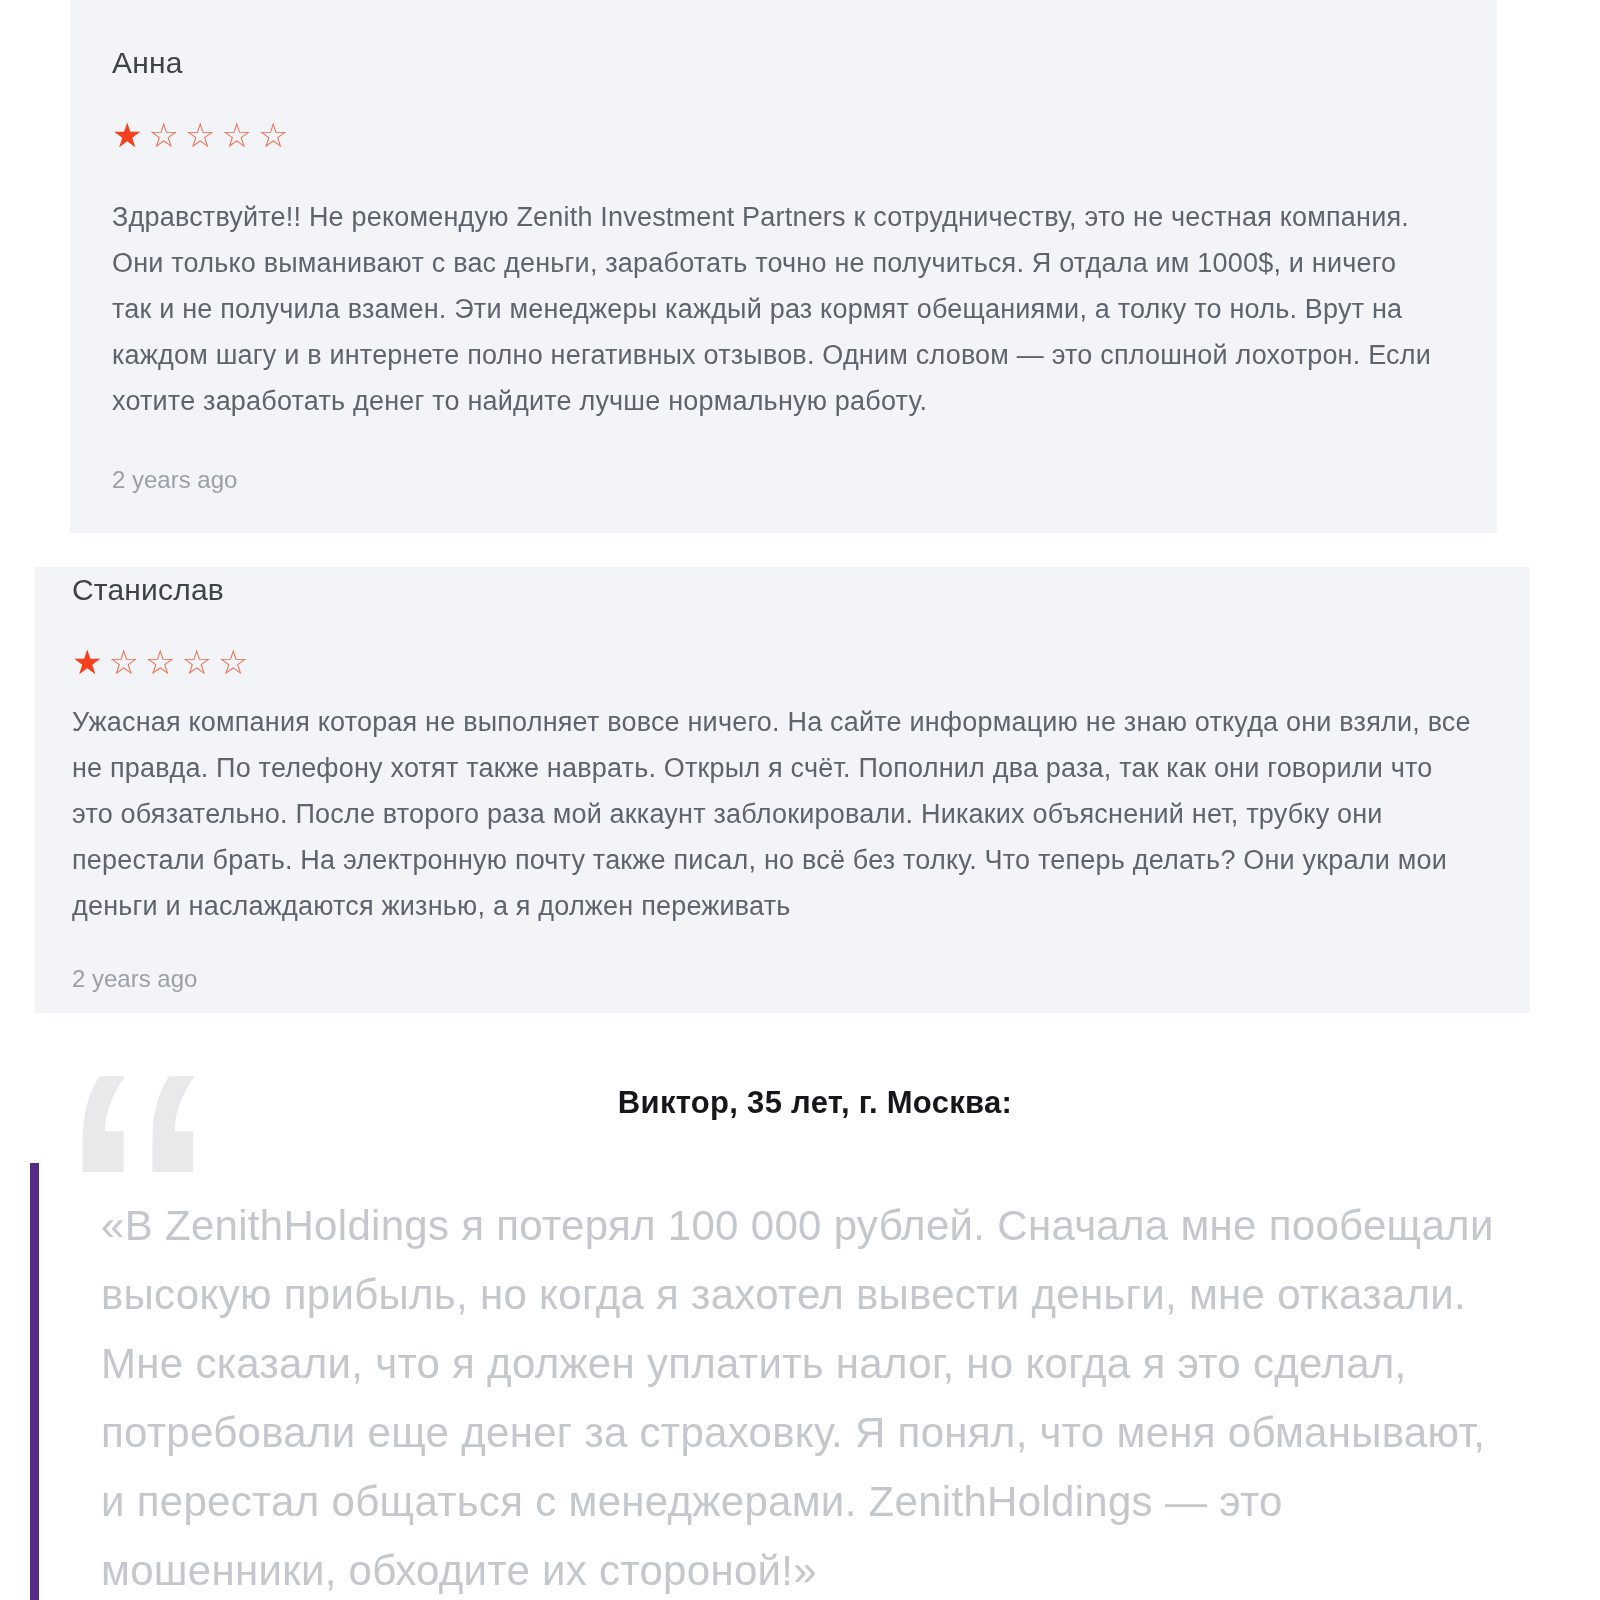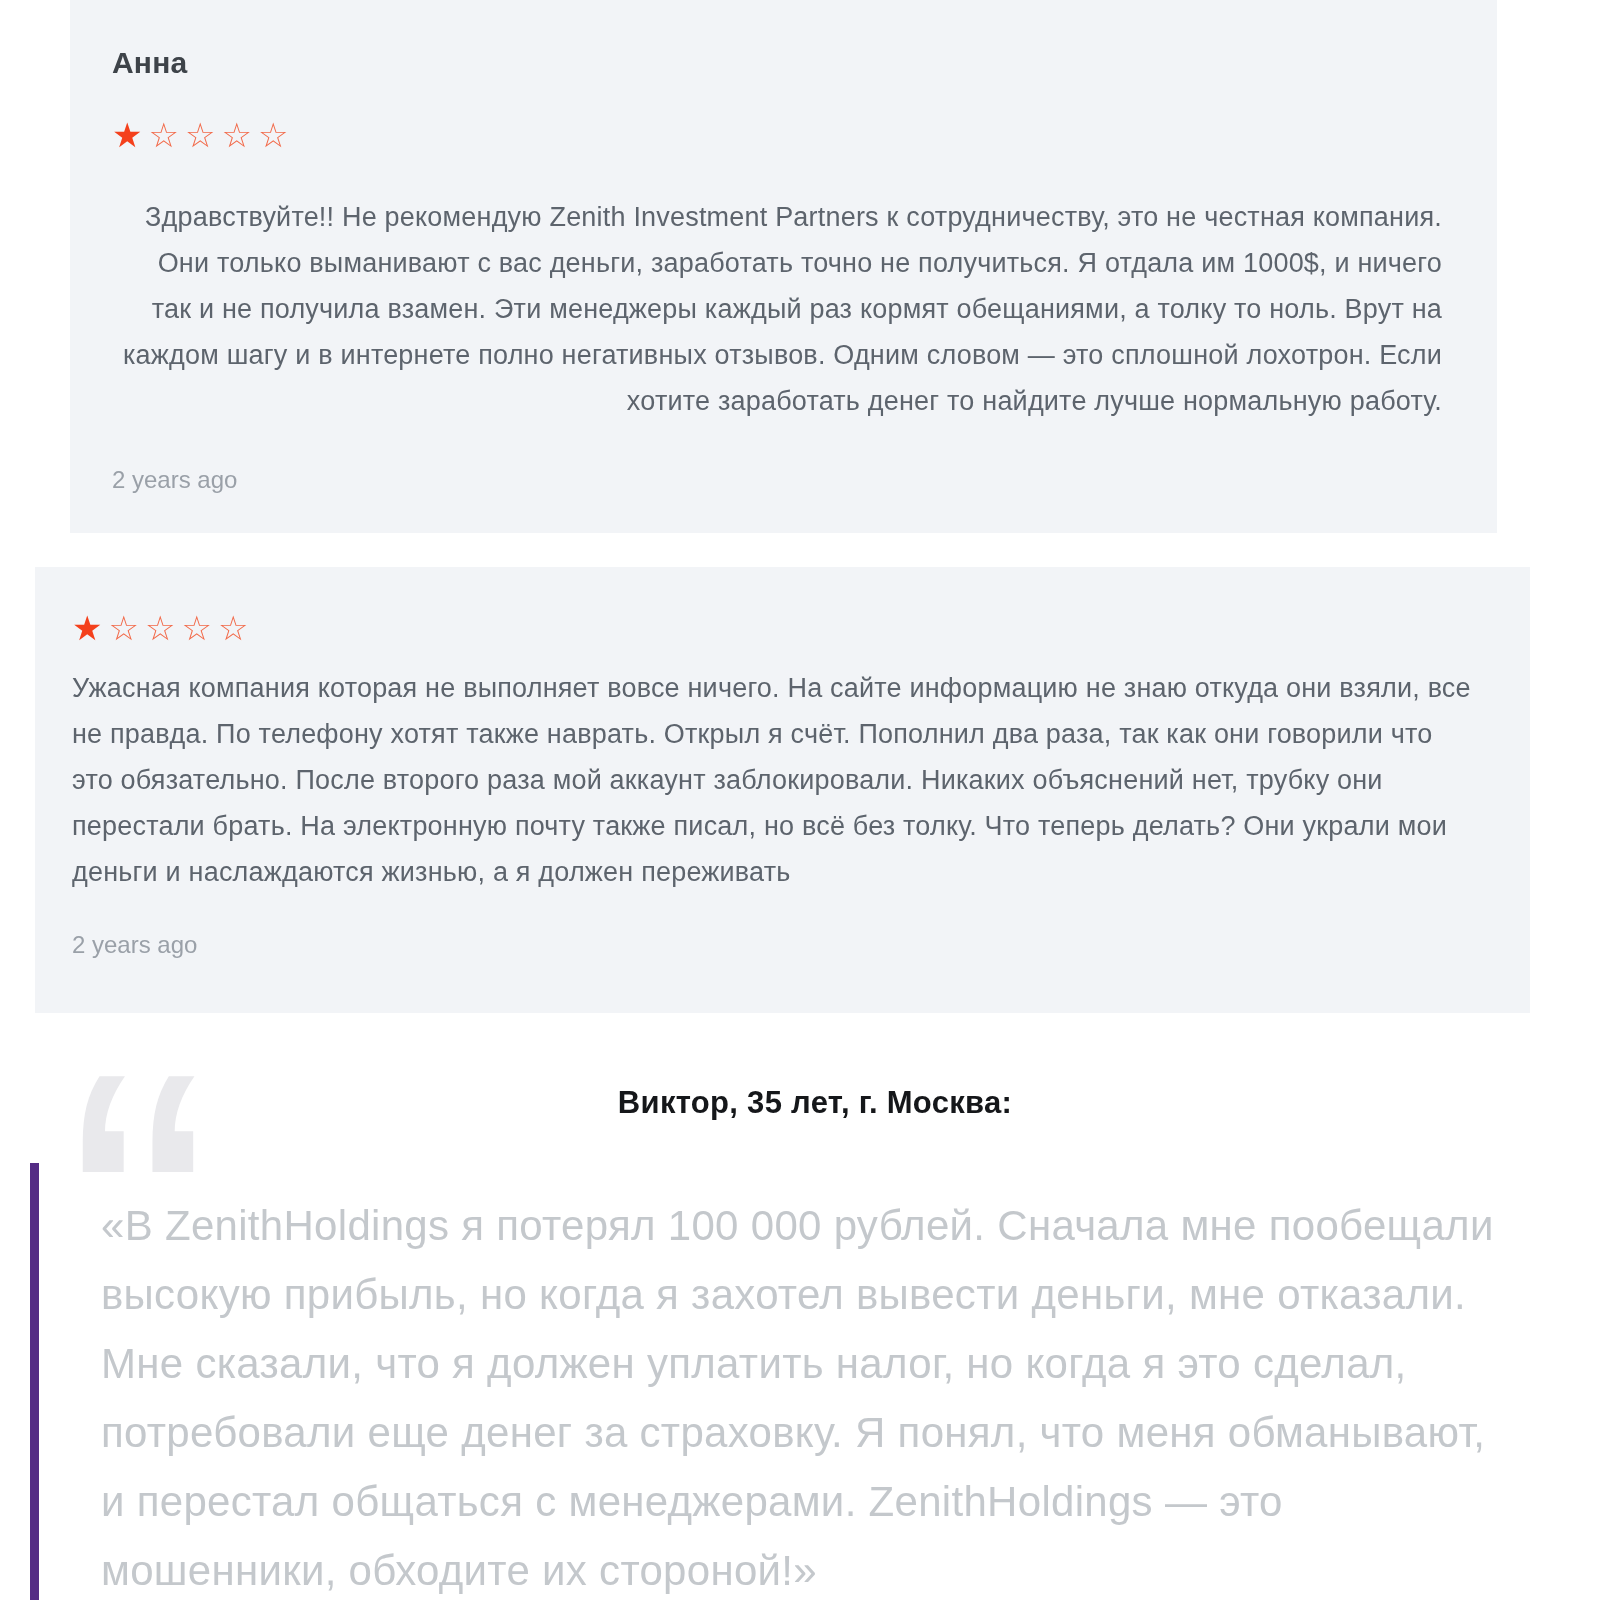--- a/index.html
+++ b/index.html
@@ -29,21 +29,21 @@
   .card-2 {
     margin-top: 34px;
     margin-left: 35px;
     width: 1495px;
     height: 446px;
     padding: 6px 50px 0 37px;
   }
   .reviewer-name {
     margin: 0;
     font-size: 30px;
-    font-weight: 700;
+    font-weight: 400;
     color: #3e4349;
     letter-spacing: 0.2px;
   }
   .stars {
     margin-top: 38px;
     font-size: 34px;
     line-height: 34px;
     color: #f4512c;
     letter-spacing: 6px;
   }
@@ -51,21 +51,21 @@
   .star.filled { color: #f4401c; }
   .star.empty  { color: #f26a4a; }
   .review-text {
     margin: 0;
     margin-top: 42px;
     font-size: 27px;
     line-height: 46px;
     color: #5d646d;
     letter-spacing: 0.2px;
   }
-  .card-1 .review-text { max-width: 1330px; text-align: right; }
+  .card-1 .review-text { max-width: 1330px; }
   .card-2 .review-text { max-width: 1438px; margin-top: 20px; }
   .timestamp {
     margin-top: 42px;
     font-size: 24px;
     color: #9aa0a8;
   }
   .card-2 .timestamp { margin-top: 36px; }
 
   
   .testimonial-heading {
@@ -117,20 +117,21 @@
 <main>
 
   <section class="review-card card-1">
     <h3 class="reviewer-name">Анна</h3>
     <div class="stars"><span class="star filled">★</span><span class="star empty">☆</span><span class="star empty">☆</span><span class="star empty">☆</span><span class="star empty">☆</span></div>
     <p class="review-text">Здравствуйте!! Не рекомендую Zenith Investment Partners к сотрудничеству, это не честная компания. Они только выманивают с вас деньги, заработать точно не получиться. Я отдала им 1000$, и ничего так и не получила взамен. Эти менеджеры каждый раз кормят обещаниями, а толку то ноль. Врут на каждом шагу и в интернете полно негативных отзывов. Одним словом — это сплошной лохотрон. Если хотите заработать денег то найдите лучше нормальную работу.</p>
     <div class="timestamp">2 years ago</div>
   </section>
 
   <section class="review-card card-2">
+    <h3 class="reviewer-name">Станислав</h3>
     <div class="stars"><span class="star filled">★</span><span class="star empty">☆</span><span class="star empty">☆</span><span class="star empty">☆</span><span class="star empty">☆</span></div>
     <p class="review-text">Ужасная компания которая не выполняет вовсе ничего. На сайте информацию не знаю откуда они взяли, все не правда. По телефону хотят также наврать. Открыл я счёт. Пополнил два раза, так как они говорили что это обязательно. После второго раза мой аккаунт заблокировали. Никаких объяснений нет, трубку они перестали брать. На электронную почту также писал, но всё без толку. Что теперь делать? Они украли мои деньги и наслаждаются жизнью, а я должен переживать</p>
     <div class="timestamp">2 years ago</div>
   </section>
 
   <h2 class="testimonial-heading">Виктор, 35 лет, г. Москва:</h2>
 
   <blockquote class="testimonial-quote">
     <span class="quote-mark">“</span>
     <p class="quote-text">«В ZenithHoldings я потерял 100 000 рублей. Сначала мне пообещали высокую прибыль, но когда я захотел вывести деньги, мне отказали. Мне сказали, что я должен уплатить налог, но когда я это сделал, потребовали еще денег за страховку. Я понял, что меня обманывают, и перестал общаться с менеджерами. ZenithHoldings — это мошенники, обходите их стороной!»</p>

